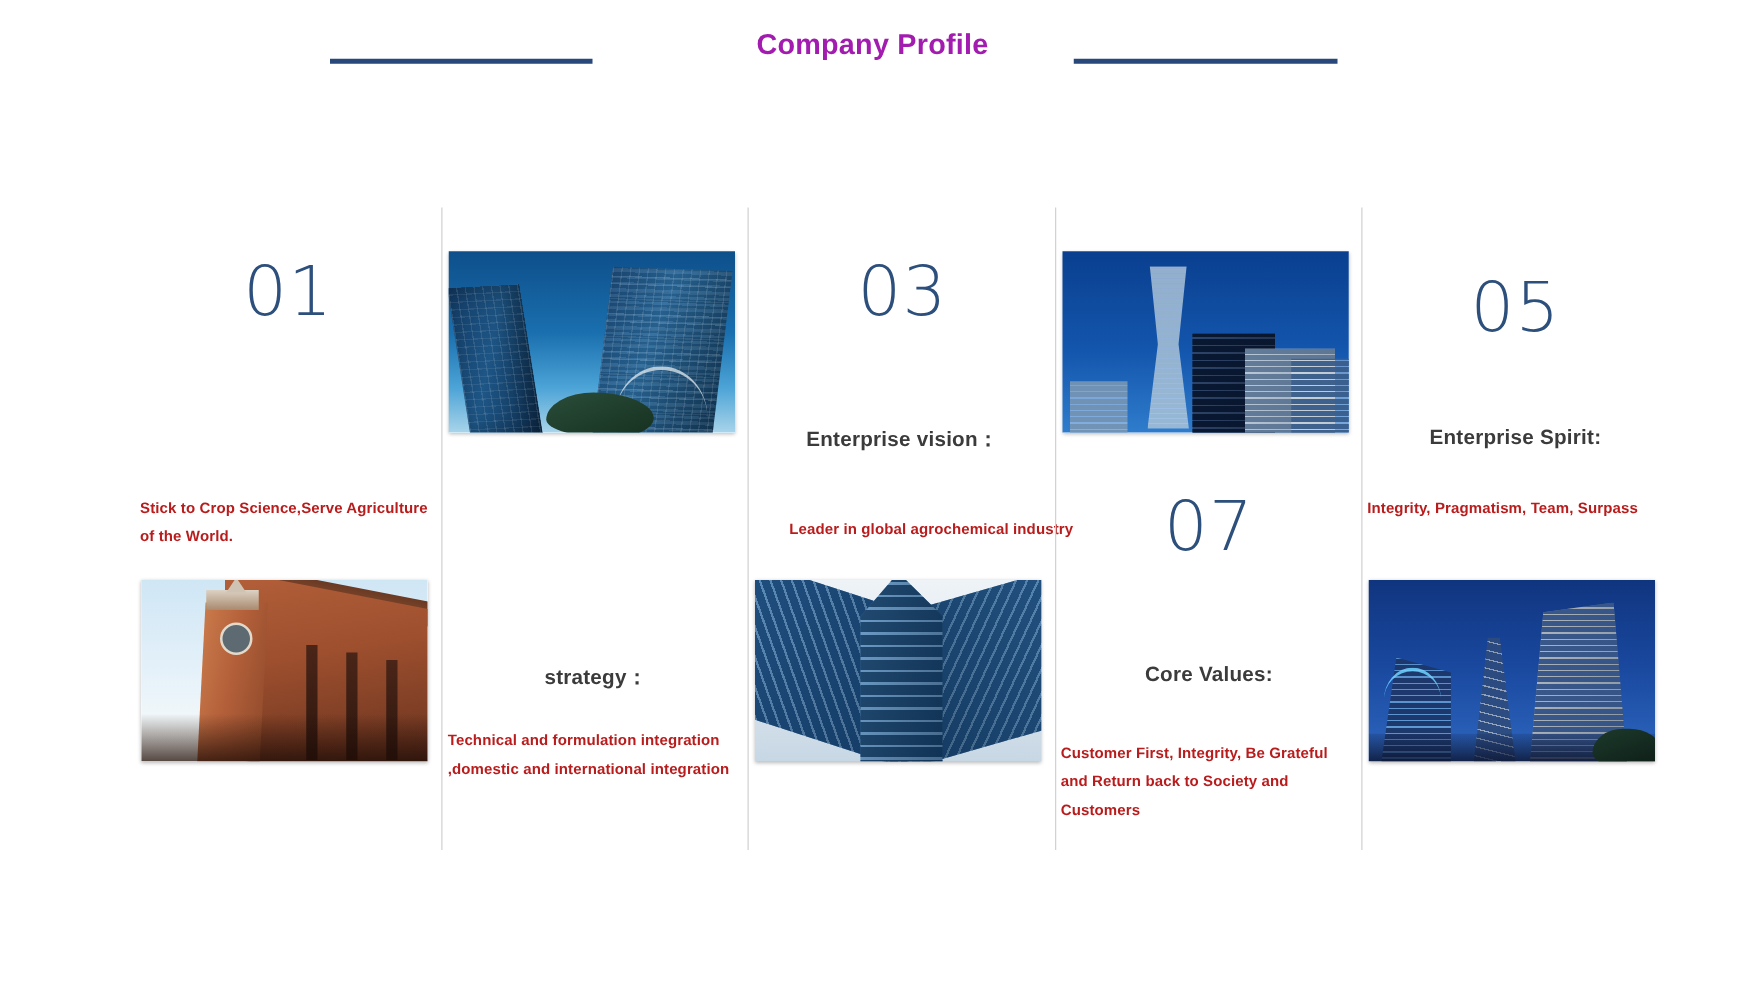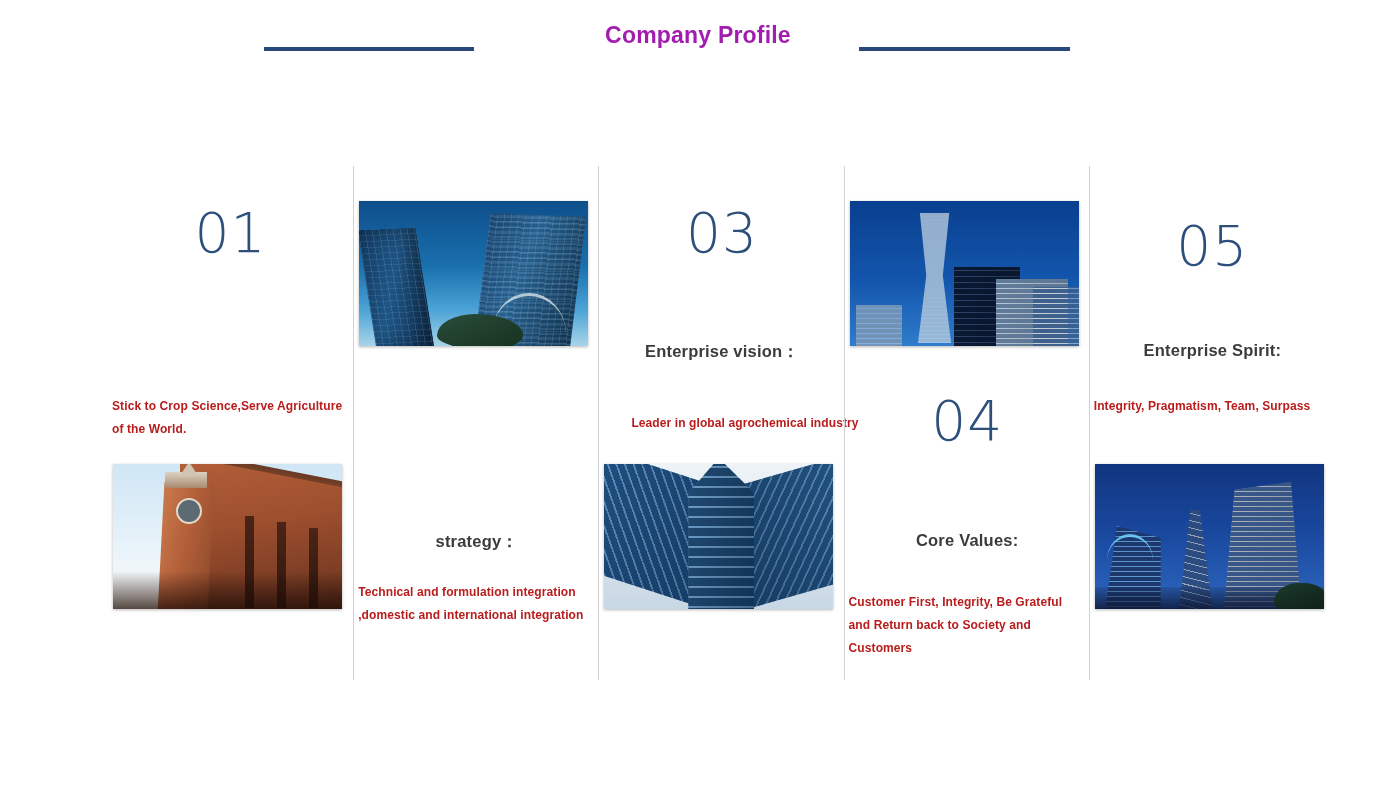--- a/index.html
+++ b/index.html
@@ -372,21 +372,21 @@
     <div class="ph-pos-c4">
       <div class="photo sky-deep">
         <div class="blk-small-l"></div>
         <div class="cctv-tower"></div>
         <div class="blk-dark"></div>
         <div class="blk-grey"></div>
         <div class="blk-right"></div>
       </div>
     </div>
     <div class="blk-num-04">
-      <div class="num">04</div>
+      <div class="num">07</div>
     </div>
     <div class="blk-head-04">
       <div class="heading">Core Values:</div>
     </div>
     <div class="blk-body-04">
       <div class="body">Customer First, Integrity, Be Grateful and Return back to Society and Customers</div>
     </div>
   </div>
 
   <div class="column divided">

